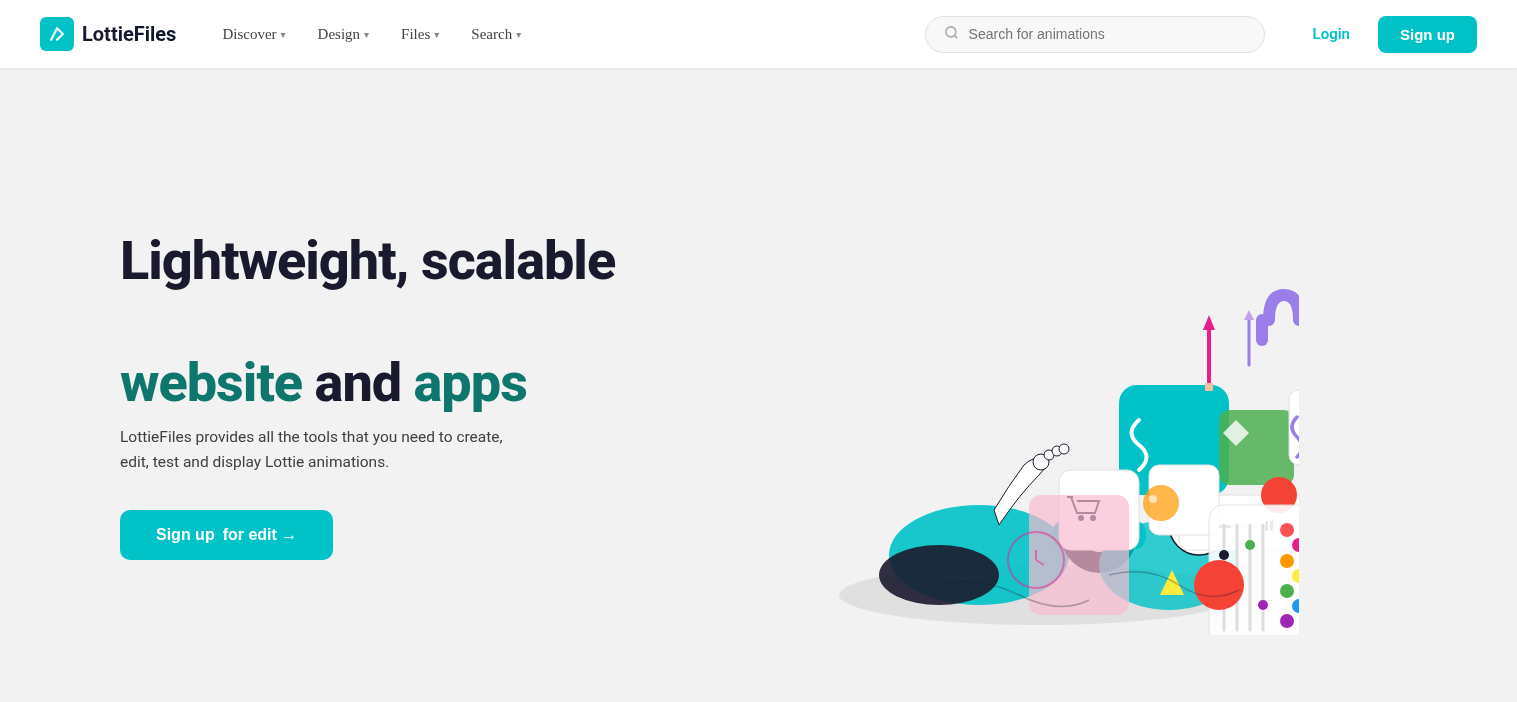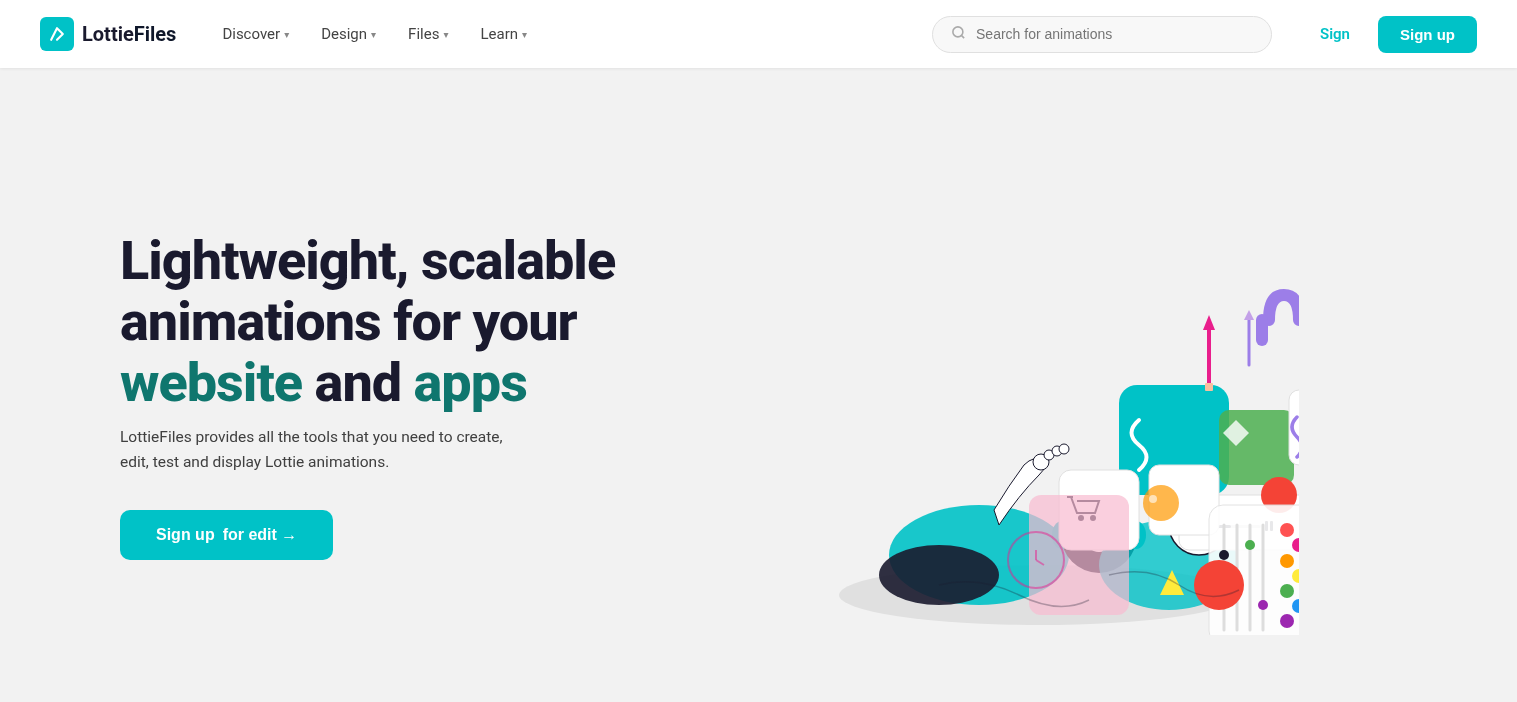--- a/index.html
+++ b/index.html
@@ -49,20 +49,21 @@
     .logo-text span {
       color: #00C2C7;
       text-align: right;
     }
 
     .nav-links {
       display: flex;
       align-items: center;
       gap: 4px;
       flex: 1;
+      font-family: Liberation Serif, serif;
     }
     .nav-item {
       display: flex;
       align-items: center;
       gap: 4px;
       padding: 8px 14px;
       font-size: 15px;
       color: #444;
       cursor: pointer;
       border-radius: 6px;
@@ -205,46 +206,46 @@
     </div>
     <div class="nav-item">
       <span>Design</span>
       <span class="chevron">▾</span>
     </div>
     <div class="nav-item">
       <span>Files</span>
       <span class="chevron">▾</span>
     </div>
     <div class="nav-item">
-      <span>Learn</span>
+      <span>Search</span>
       <span class="chevron">▾</span>
     </div>
   </div>
 
   <div class="search-bar">
     <span class="search-icon-svg">
       <svg width="15" height="15" viewBox="0 0 24 24" fill="none" stroke="#aaa" stroke-width="2.5">
         <circle cx="11" cy="11" r="8"></circle>
           <line x1="21" y1="21" x2="16.65" y2="16.65"></line>
       </svg>
     </span>
     <input type="text" placeholder="Search for animations" style="">
   </div>
 
   <div class="nav-auth">
-    <div class="login-btn">Sign</div>
+    <div class="login-btn">Login</div>
     <button class="signup-btn">Sign up</button>
   </div>
 </nav>
 
 <section class="hero">
   <div class="hero-text">
     <h1 class="hero-title">
       <span>Lightweight, scalable</span><br>
-      <span>animations for your</span><br>
+      <br>
       <span class="teal">website</span><span> and </span><span class="teal">apps</span>
     </h1>
     <p class="hero-subtitle">LottieFiles provides all the tools that you need to create, edit, test and display Lottie animations.</p>
     <button class="hero-cta">
       <span class="cta-bold">Sign up</span>
         <span> for edit →</span>
     </button>
   </div>
 
   <div class="hero-illustration">

